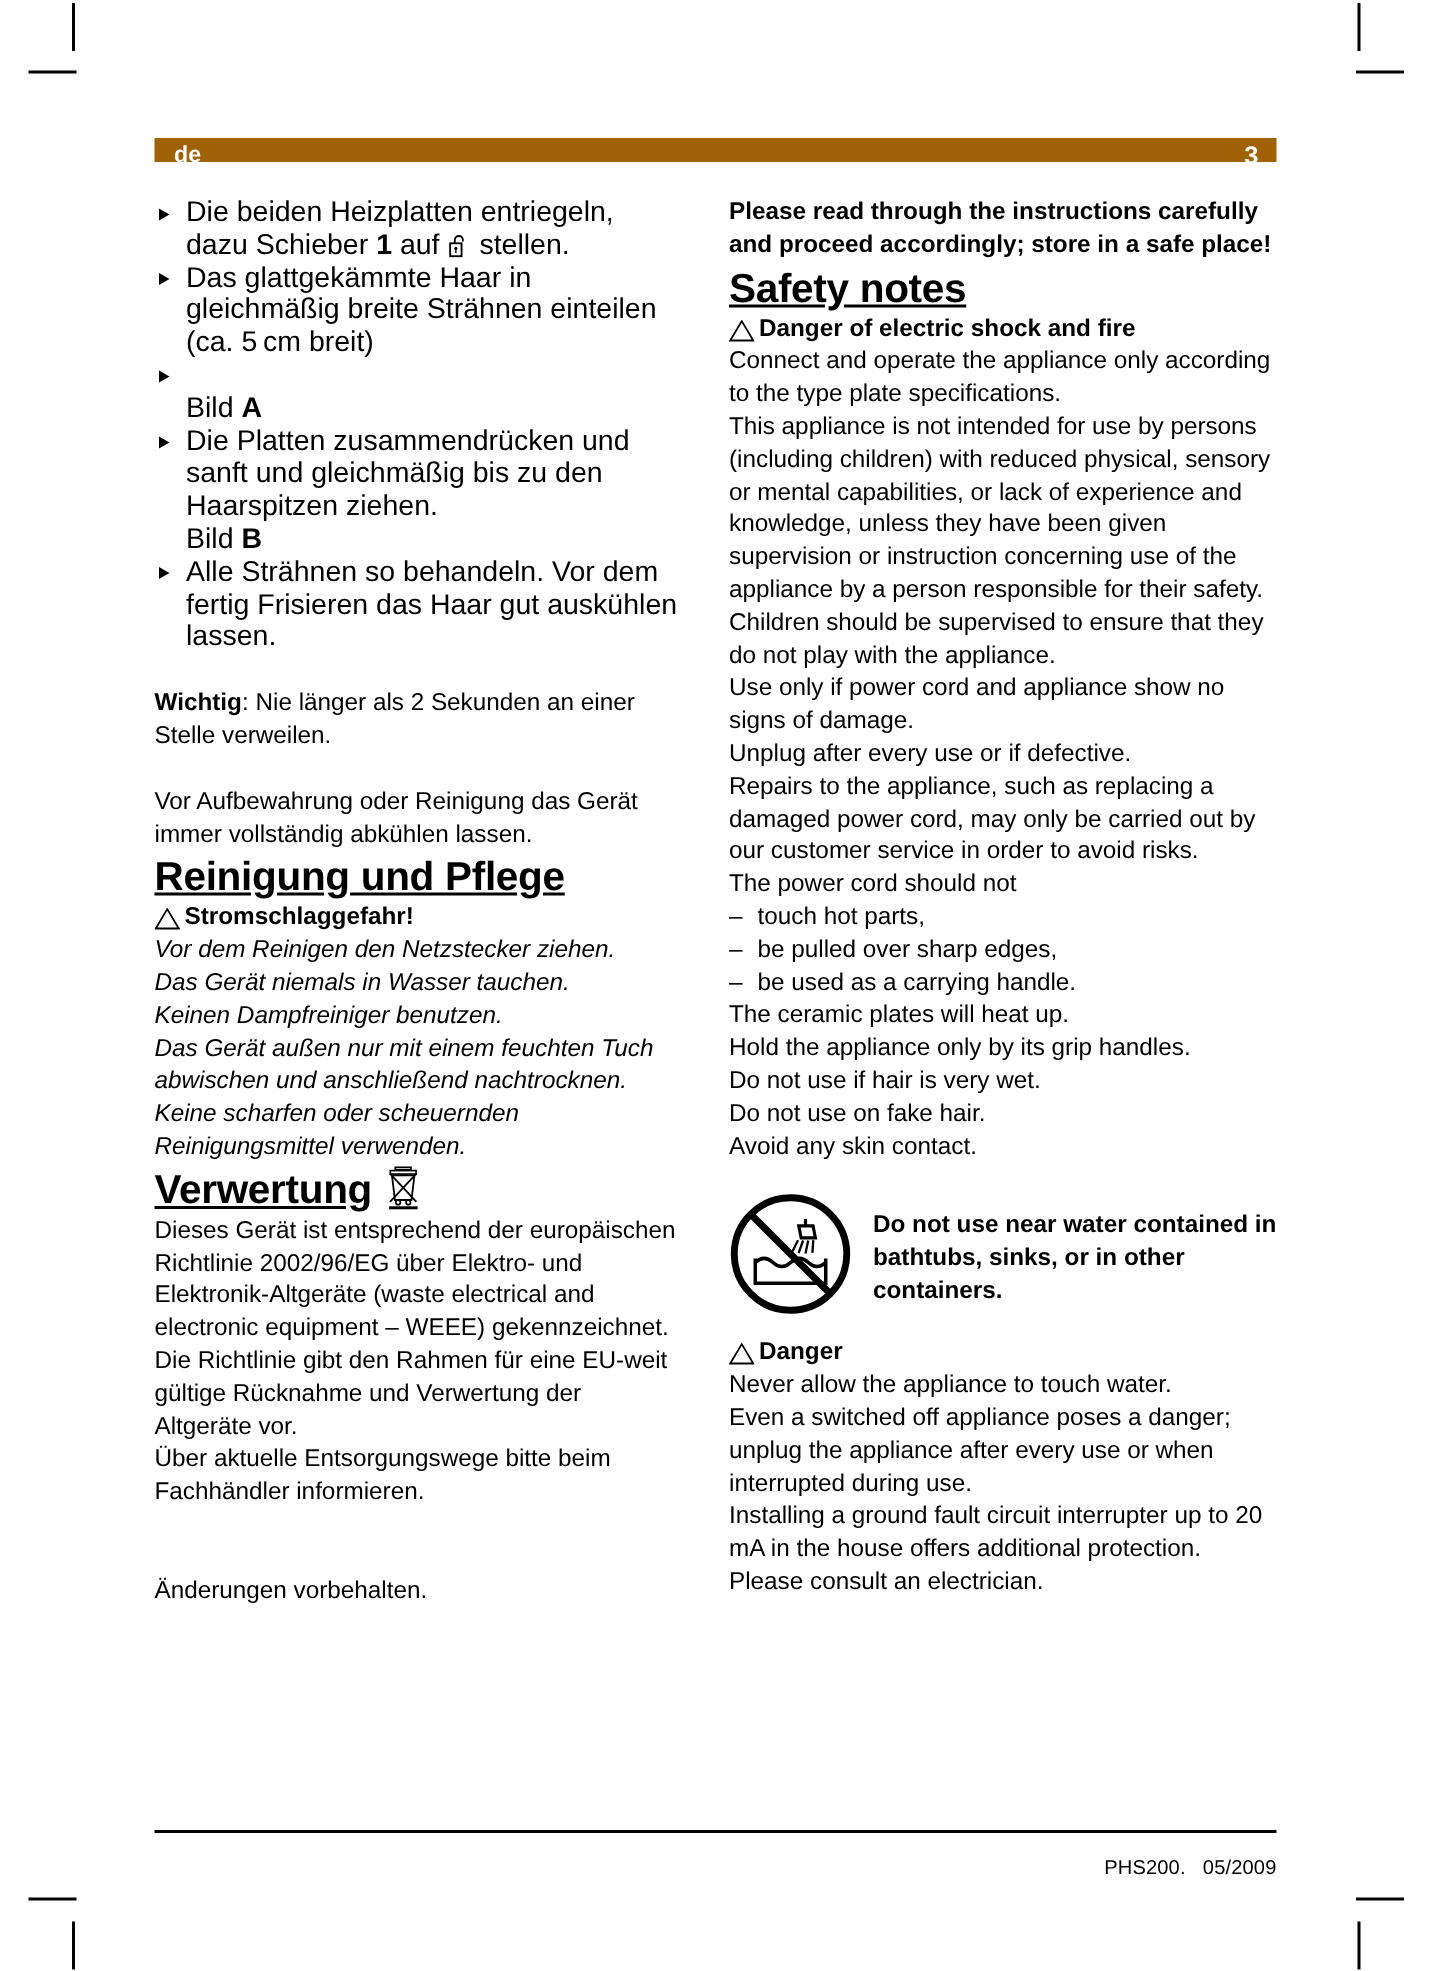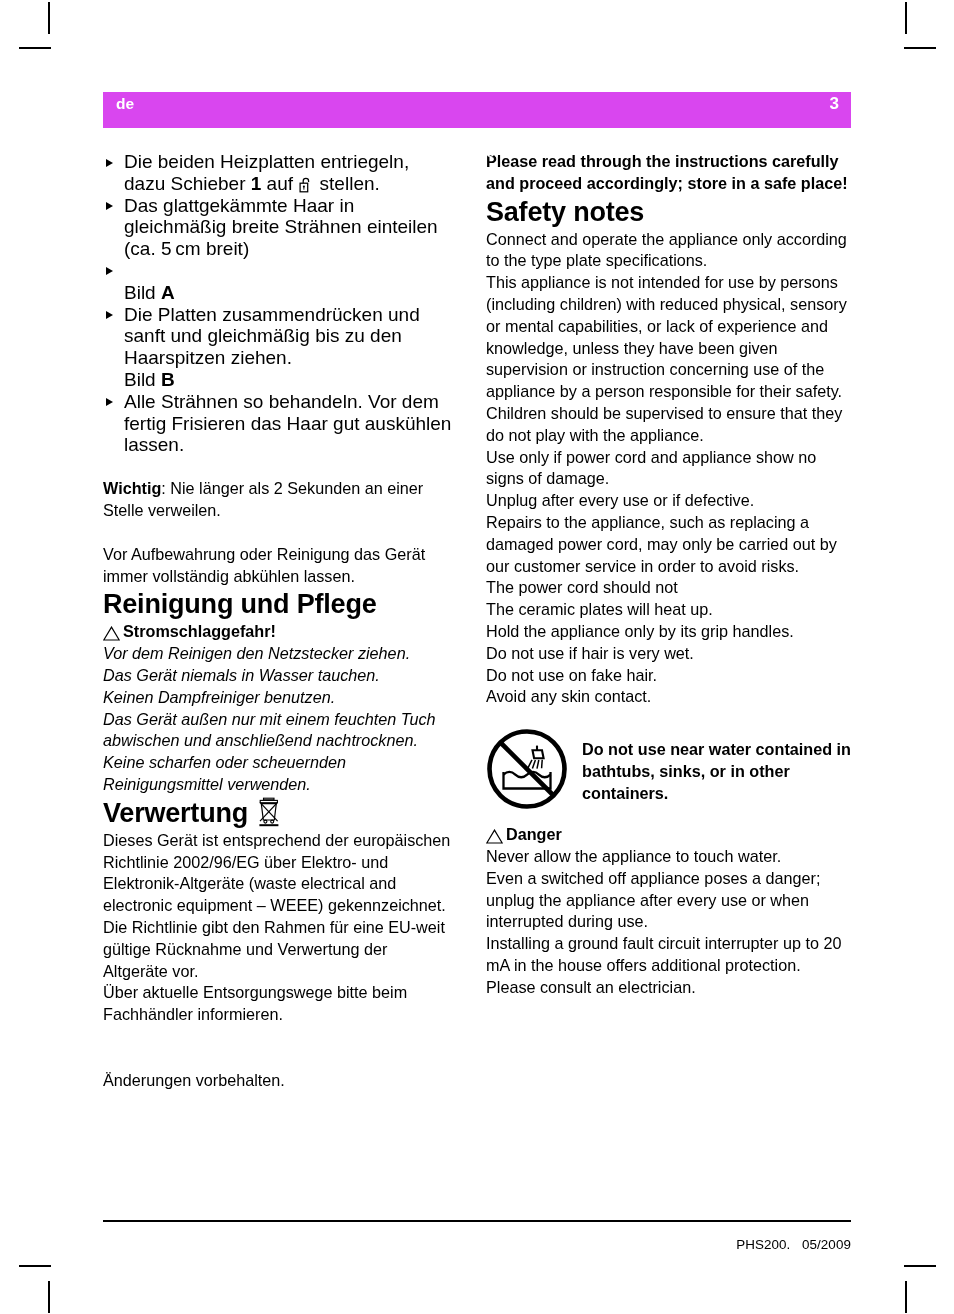--- a/index.html
+++ b/index.html
@@ -34,22 +34,22 @@
   .page {
     position: absolute;
     left: 103px;
     top: 92px;
     width: 748px;
   }
 
   
   .header-bar {
     position: relative;
-    height: 36px;
-    background: #d946ef;
+    height: 16px;
+    background: #a16207;
     color: #ffffff;
     font-weight: bold;
     font-size: 15.5px;
   }
   .header-bar .hb-de {
     position: absolute;
     left: 13px;
     top: 3px;
   }
   .header-bar .hb-en {
@@ -87,21 +87,21 @@
   .spacer-md { height: 22px; }
 
   h1.section {
     font-size: 27px;
     font-weight: bold;
     margin: 0;
     line-height: 34px;
     letter-spacing: -0.2px;
   }
   .h-gap-before { margin-top: 24px; }
-  .h-gap-after  { margin-bottom: 3px; }
+  .h-gap-after  { margin-bottom: 3px; text-decoration: underline; }
 
   .warn-head {
     font-size: 16.2px;
     font-weight: bold;
     line-height: 21.8px;
     display: flex;
     align-items: flex-start;
   }
   .warn-head .wh-text { display: inline-block; }
 
@@ -296,29 +296,42 @@
 
       <p class="body-text">Änderungen vorbehalten.</p>
     </div>
 
     <div class="col col-en">
 
       <p class="body-text bold">Please read through the instructions carefully and proceed accordingly; store in a safe place!</p>
 
       <h1 class="section h-gap-before h-gap-after">Safety notes</h1>
 
+      <div class="warn-head">
+        <span class="icon-inline icon-tri">
+          <svg viewBox="0 0 17 15" width="17" height="15" aria-hidden="true">
+            <path d="M8.5 1.1 L16.2 14.0 L0.8 14.0 Z" fill="none" stroke="#000" stroke-width="1.2"></path>
+          </svg>
+        </span>
+        <span class="wh-text">Danger of electric shock and fire</span>
+      </div>
 
       <p class="body-text" style="white-space: pre-line;">Connect and operate the appliance only according to the type plate specifications.
 This appliance is not intended for use by persons (including children) with reduced physical, sensory or mental capabilities, or lack of experience and knowledge, unless they have been given supervision or instruction concerning use of the appliance by a person responsible for their safety.
 Children should be supervised to ensure that they do not play with the appliance.
 Use only if power cord and appliance show no signs of damage.
 Unplug after every use or if defective.
 Repairs to the appliance, such as replacing a damaged power cord, may only be carried out by our customer service in order to avoid risks.
 The power cord should not</p>
 
+      <ul class="dashes">
+        <li>touch hot parts,</li>
+        <li>be pulled over sharp edges,</li>
+        <li>be used as a carrying handle.</li>
+      </ul>
 
       <p class="body-text" style="white-space: pre-line;">The ceramic plates will heat up.
 Hold the appliance only by its grip handles.
 Do not use if hair is very wet.
 Do not use on fake hair.
 Avoid any skin contact.</p>
 
       <div class="water-block">
         <span class="water-icon">
           <svg viewBox="0 0 82 82" width="82" height="82" aria-hidden="true">

